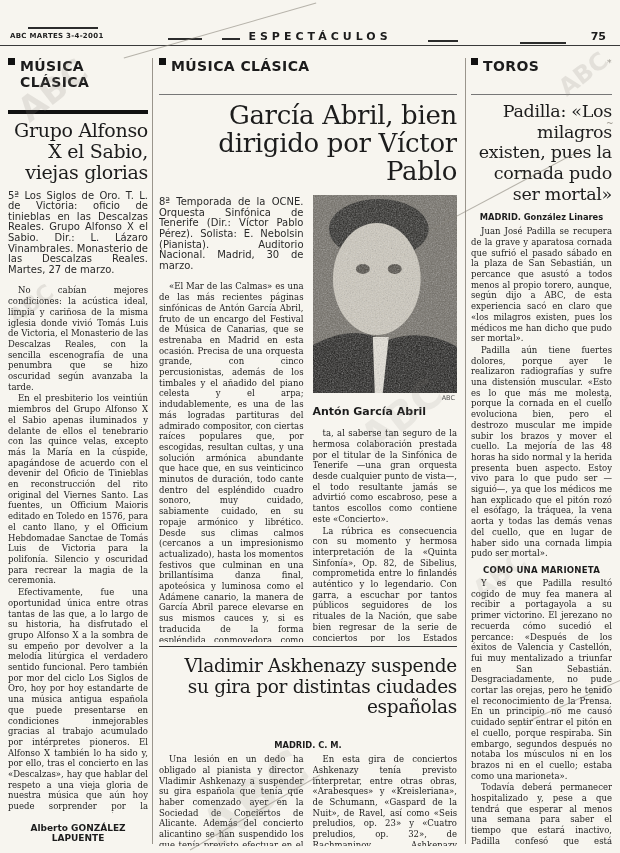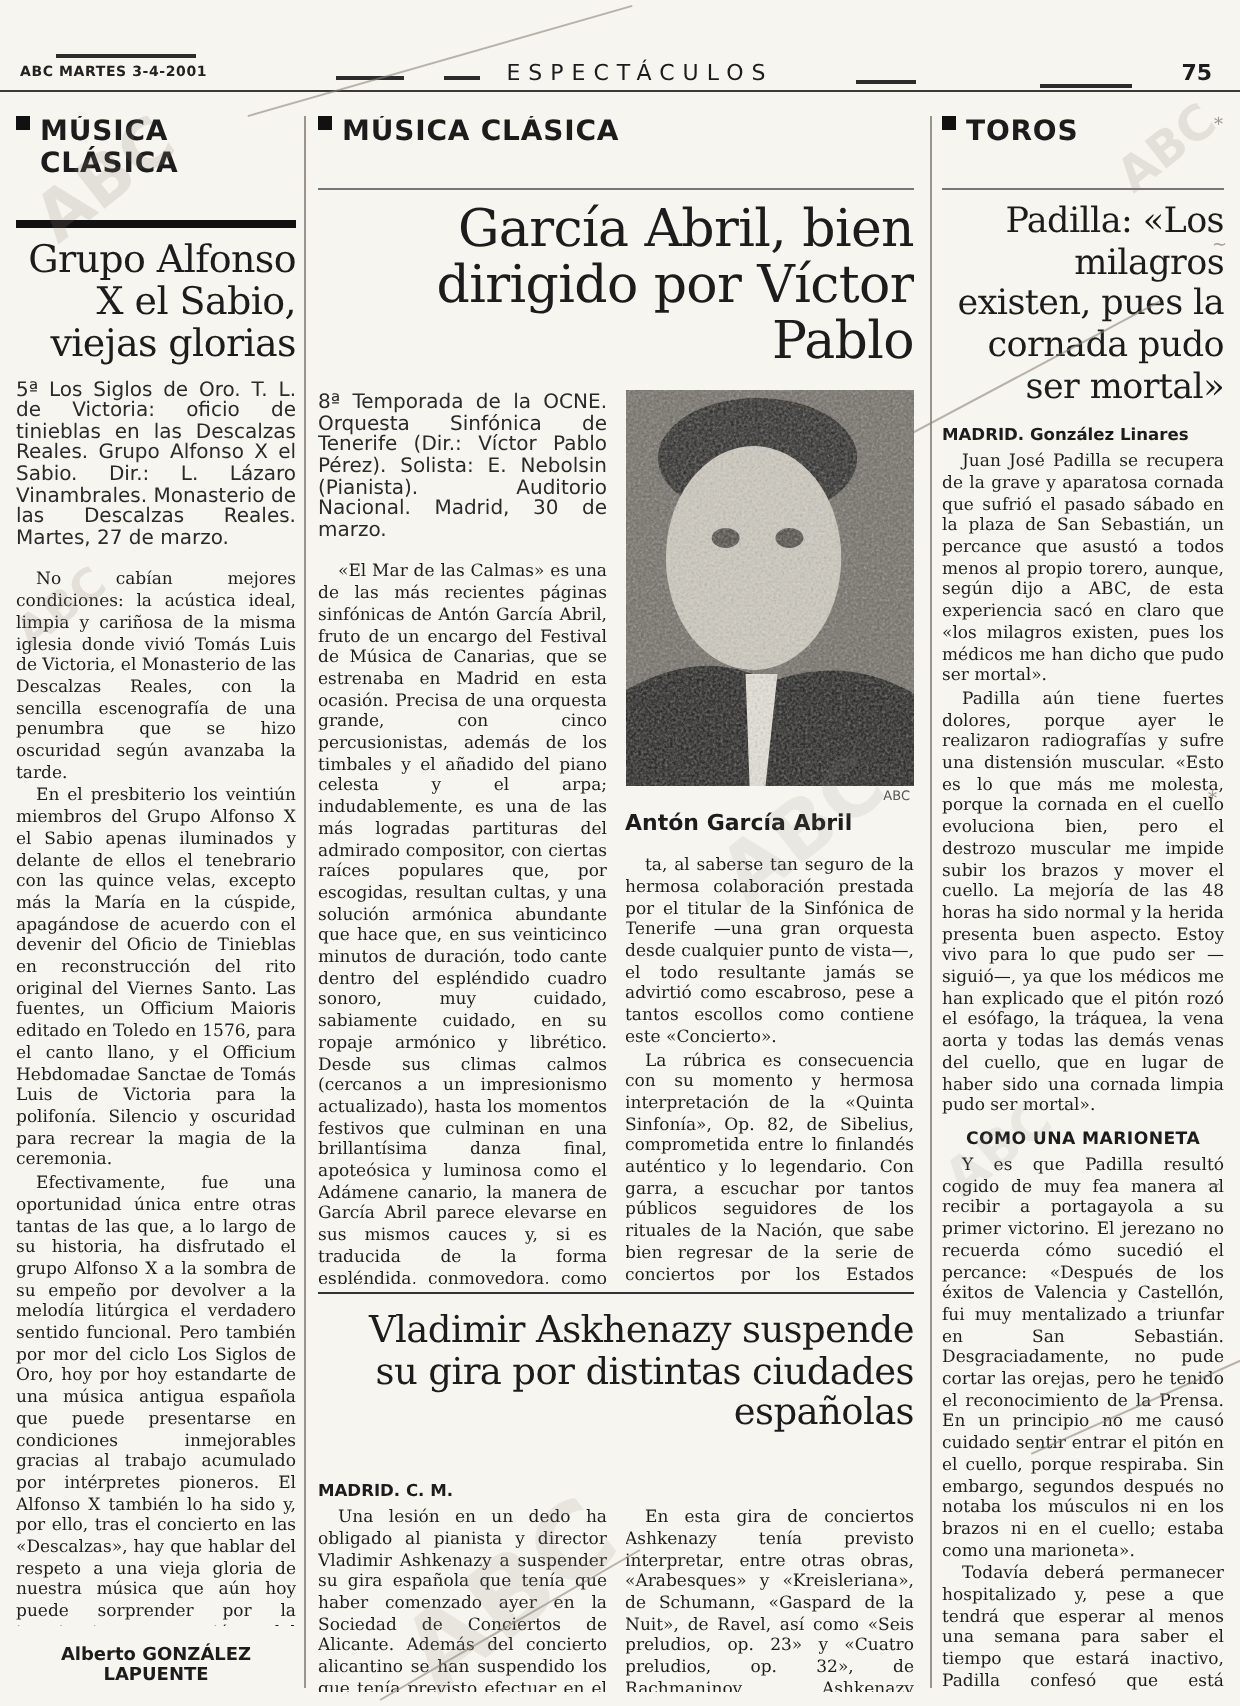--- a/index.html
+++ b/index.html
@@ -6,21 +6,21 @@
   body{
     width:620px;height:853px;position:relative;overflow:hidden;
     background:#f7f5ef;
     color:#1c1c1c;
     font-family:"DejaVu Serif", serif;
   }
 
   
   .masthead{position:absolute;top:30px;left:0;width:620px;height:16px;}
   .masthead .left{position:absolute;left:10px;top:2px;font-size:7px;font-weight:bold;letter-spacing:.3px;font-family:"DejaVu Sans",sans-serif;color:#222;}
-  .masthead .center{position:absolute;left:0;right:0;top:0;text-align:center;font-size:11px;font-weight:normal;letter-spacing:4px;font-family:"DejaVu Sans",sans-serif;margin-left:20px;}
+  .masthead .center{position:absolute;left:0;right:0;top:0;text-align:center;font-size:11px;font-weight:bold;letter-spacing:4px;font-family:"DejaVu Sans",sans-serif;margin-left:20px;}
   .masthead .pageno{position:absolute;right:14px;top:0;font-size:11px;font-weight:bold;font-family:"DejaVu Sans",sans-serif;}
   .header-rule{position:absolute;top:45px;left:0;width:620px;border-top:1px solid #3a3a3a;}
   .dash{position:absolute;background:#2c2c2c;height:2px;}
 
   
   .vrule{position:absolute;width:1px;background:#9a958c;top:58px;height:786px;}
   .col-left{position:absolute;left:8px;top:58px;width:140px;height:788px;overflow:hidden;}
   .col-center{position:absolute;left:159px;top:58px;width:298px;height:788px;overflow:hidden;}
   .col-right{position:absolute;left:471px;top:58px;width:141px;height:788px;overflow:hidden;}
 
@@ -33,21 +33,21 @@
   
   .headline{font-weight:normal;line-height:1.1;letter-spacing:-0.3px;margin:2px 0 8px 0;text-align:right;}
   .hl-left{font-size:19px;}
   .hl-center{font-size:26px;line-height:1.08;margin-bottom:10px;}
   .hl-right{font-size:17.5px;line-height:1.18;}
   .hl-bottom{font-size:18.5px;line-height:1.12;margin:4px 0 22px 0;}
 
   
   .infoblock{font-family:"DejaVu Sans",sans-serif;font-size:10px;line-height:10.6px;color:#2a2a2a;margin:2px 0 10px 0;text-align:justify;}
   .body p{font-size:8.5px;line-height:10.7px;text-align:justify;margin:0 0 1px 0;text-indent:10px;}
-  .byline{font-family:"DejaVu Sans",sans-serif;font-weight:bold;font-size:8.3px;margin:4px 0 4px 0;}
+  .byline{font-family:"DejaVu Sans",sans-serif;font-weight:bold;font-size:8.3px;margin:4px 0 4px 0;text-align:center;}
   .subhead{font-family:"DejaVu Sans",sans-serif;font-weight:bold;font-size:8.6px;margin:6px 0 3px 0;letter-spacing:.2px;text-align:center;}
   .sig-center{font-family:"DejaVu Sans",sans-serif;font-weight:bold;font-size:9px;text-align:center;margin-top:10px;}
   .sig-right{font-weight:normal;font-size:9.3px;text-align:right;margin-top:3px;padding-right:8px;}
 
   
   .center-article{height:584px;overflow:hidden;}
   .center-cols{display:flex;gap:9px;}
   .ccol{width:144.5px;}
   .photo-wrap{width:100%;}
   .photo{width:100%;height:198px;display:block;background:#777;}

